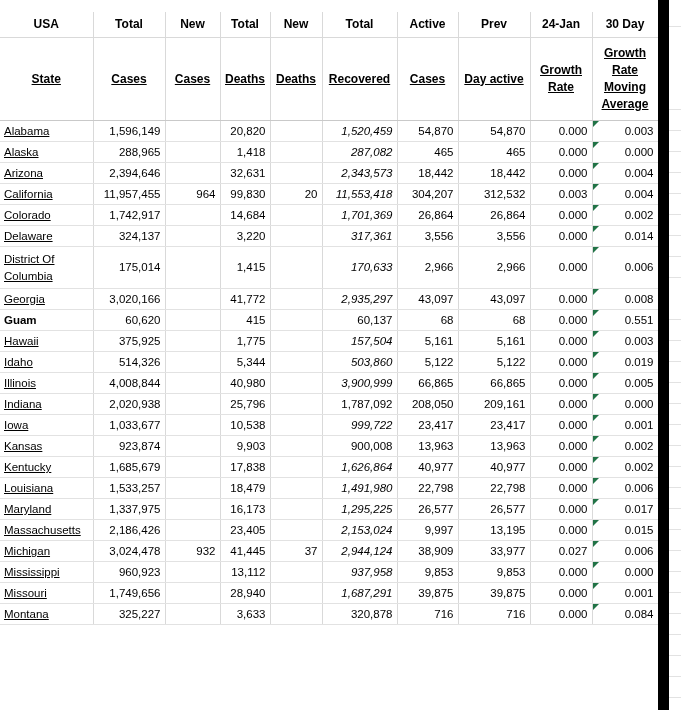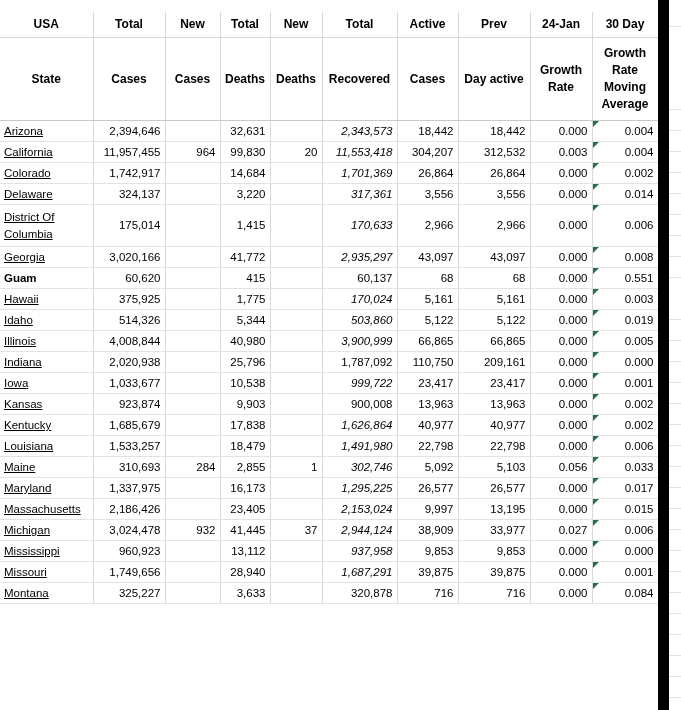--- a/index.html
+++ b/index.html
@@ -67,20 +67,21 @@
     border-bottom: 1px solid #d9d9d9;
   }
   tr.hdr2 td {
     height: 82px;
     text-align: center;
     font-weight: bold;
     font-size: 12px;
     white-space: normal;
     line-height: 17px;
     border-bottom: 1px solid #c9c9c9;
+    text-decoration: underline;
   }
 
   
   tr.drow td {
     height: 20px;
     line-height: 20px;
     font-size: 11.5px;
   }
   tr.drow.tall td {
     height: 41px;
@@ -187,20 +188,44 @@
           <td>Cases</td>
           <td>Deaths</td>
           <td>Deaths</td>
           <td>Recovered</td>
           <td>Cases</td>
           <td>Day active</td>
           <td>Growth Rate</td>
           <td>Growth Rate Moving Average</td>
         </tr>
         <tr class="drow">
+          <td class="state"><span class="nm">Alabama</span></td>
+          <td class="num">1,596,149</td>
+          <td class="num"></td>
+          <td class="num">20,820</td>
+          <td class="num"></td>
+          <td class="num ital">1,520,459</td>
+          <td class="num">54,870</td>
+          <td class="num">54,870</td>
+          <td class="num plain">0.000</td>
+          <td class="num plain mark">0.003</td>
+        </tr>
+        <tr class="drow">
+          <td class="state"><span class="nm">Alaska</span></td>
+          <td class="num">288,965</td>
+          <td class="num"></td>
+          <td class="num">1,418</td>
+          <td class="num"></td>
+          <td class="num ital">287,082</td>
+          <td class="num">465</td>
+          <td class="num">465</td>
+          <td class="num plain">0.000</td>
+          <td class="num plain mark">0.000</td>
+        </tr>
+        <tr class="drow">
           <td class="state"><span class="nm">Arizona</span></td>
           <td class="num">2,394,646</td>
           <td class="num"></td>
           <td class="num">32,631</td>
           <td class="num"></td>
           <td class="num ital">2,343,573</td>
           <td class="num">18,442</td>
           <td class="num">18,442</td>
           <td class="num plain">0.000</td>
           <td class="num plain mark">0.004</td>
@@ -276,21 +301,21 @@
           <td class="num">68</td>
           <td class="num plain">0.000</td>
           <td class="num plain mark">0.551</td>
         </tr>
         <tr class="drow">
           <td class="state"><span class="nm">Hawaii</span></td>
           <td class="num">375,925</td>
           <td class="num"></td>
           <td class="num">1,775</td>
           <td class="num"></td>
-          <td class="num ital">170,024</td>
+          <td class="num ital">157,504</td>
           <td class="num">5,161</td>
           <td class="num">5,161</td>
           <td class="num plain">0.000</td>
           <td class="num plain mark">0.003</td>
         </tr>
         <tr class="drow">
           <td class="state"><span class="nm">Idaho</span></td>
           <td class="num">514,326</td>
           <td class="num"></td>
           <td class="num">5,344</td>
@@ -313,21 +338,21 @@
           <td class="num plain">0.000</td>
           <td class="num plain mark">0.005</td>
         </tr>
         <tr class="drow">
           <td class="state"><span class="nm">Indiana</span></td>
           <td class="num">2,020,938</td>
           <td class="num"></td>
           <td class="num">25,796</td>
           <td class="num"></td>
           <td class="num">1,787,092</td>
-          <td class="num">110,750</td>
+          <td class="num">208,050</td>
           <td class="num">209,161</td>
           <td class="num plain">0.000</td>
           <td class="num plain mark">0.000</td>
         </tr>
         <tr class="drow">
           <td class="state"><span class="nm">Iowa</span></td>
           <td class="num">1,033,677</td>
           <td class="num"></td>
           <td class="num">10,538</td>
           <td class="num"></td>
@@ -365,32 +390,20 @@
           <td class="state"><span class="nm">Louisiana</span></td>
           <td class="num">1,533,257</td>
           <td class="num"></td>
           <td class="num">18,479</td>
           <td class="num"></td>
           <td class="num ital">1,491,980</td>
           <td class="num">22,798</td>
           <td class="num">22,798</td>
           <td class="num plain">0.000</td>
           <td class="num plain mark">0.006</td>
-        </tr>
-        <tr class="drow">
-          <td class="state"><span class="nm">Maine</span></td>
-          <td class="num">310,693</td>
-          <td class="num">284</td>
-          <td class="num">2,855</td>
-          <td class="num">1</td>
-          <td class="num ital">302,746</td>
-          <td class="num">5,092</td>
-          <td class="num">5,103</td>
-          <td class="num plain">0.056</td>
-          <td class="num plain mark">0.033</td>
         </tr>
         <tr class="drow">
           <td class="state"><span class="nm">Maryland</span></td>
           <td class="num">1,337,975</td>
           <td class="num"></td>
           <td class="num">16,173</td>
           <td class="num"></td>
           <td class="num ital">1,295,225</td>
           <td class="num">26,577</td>
           <td class="num">26,577</td>

